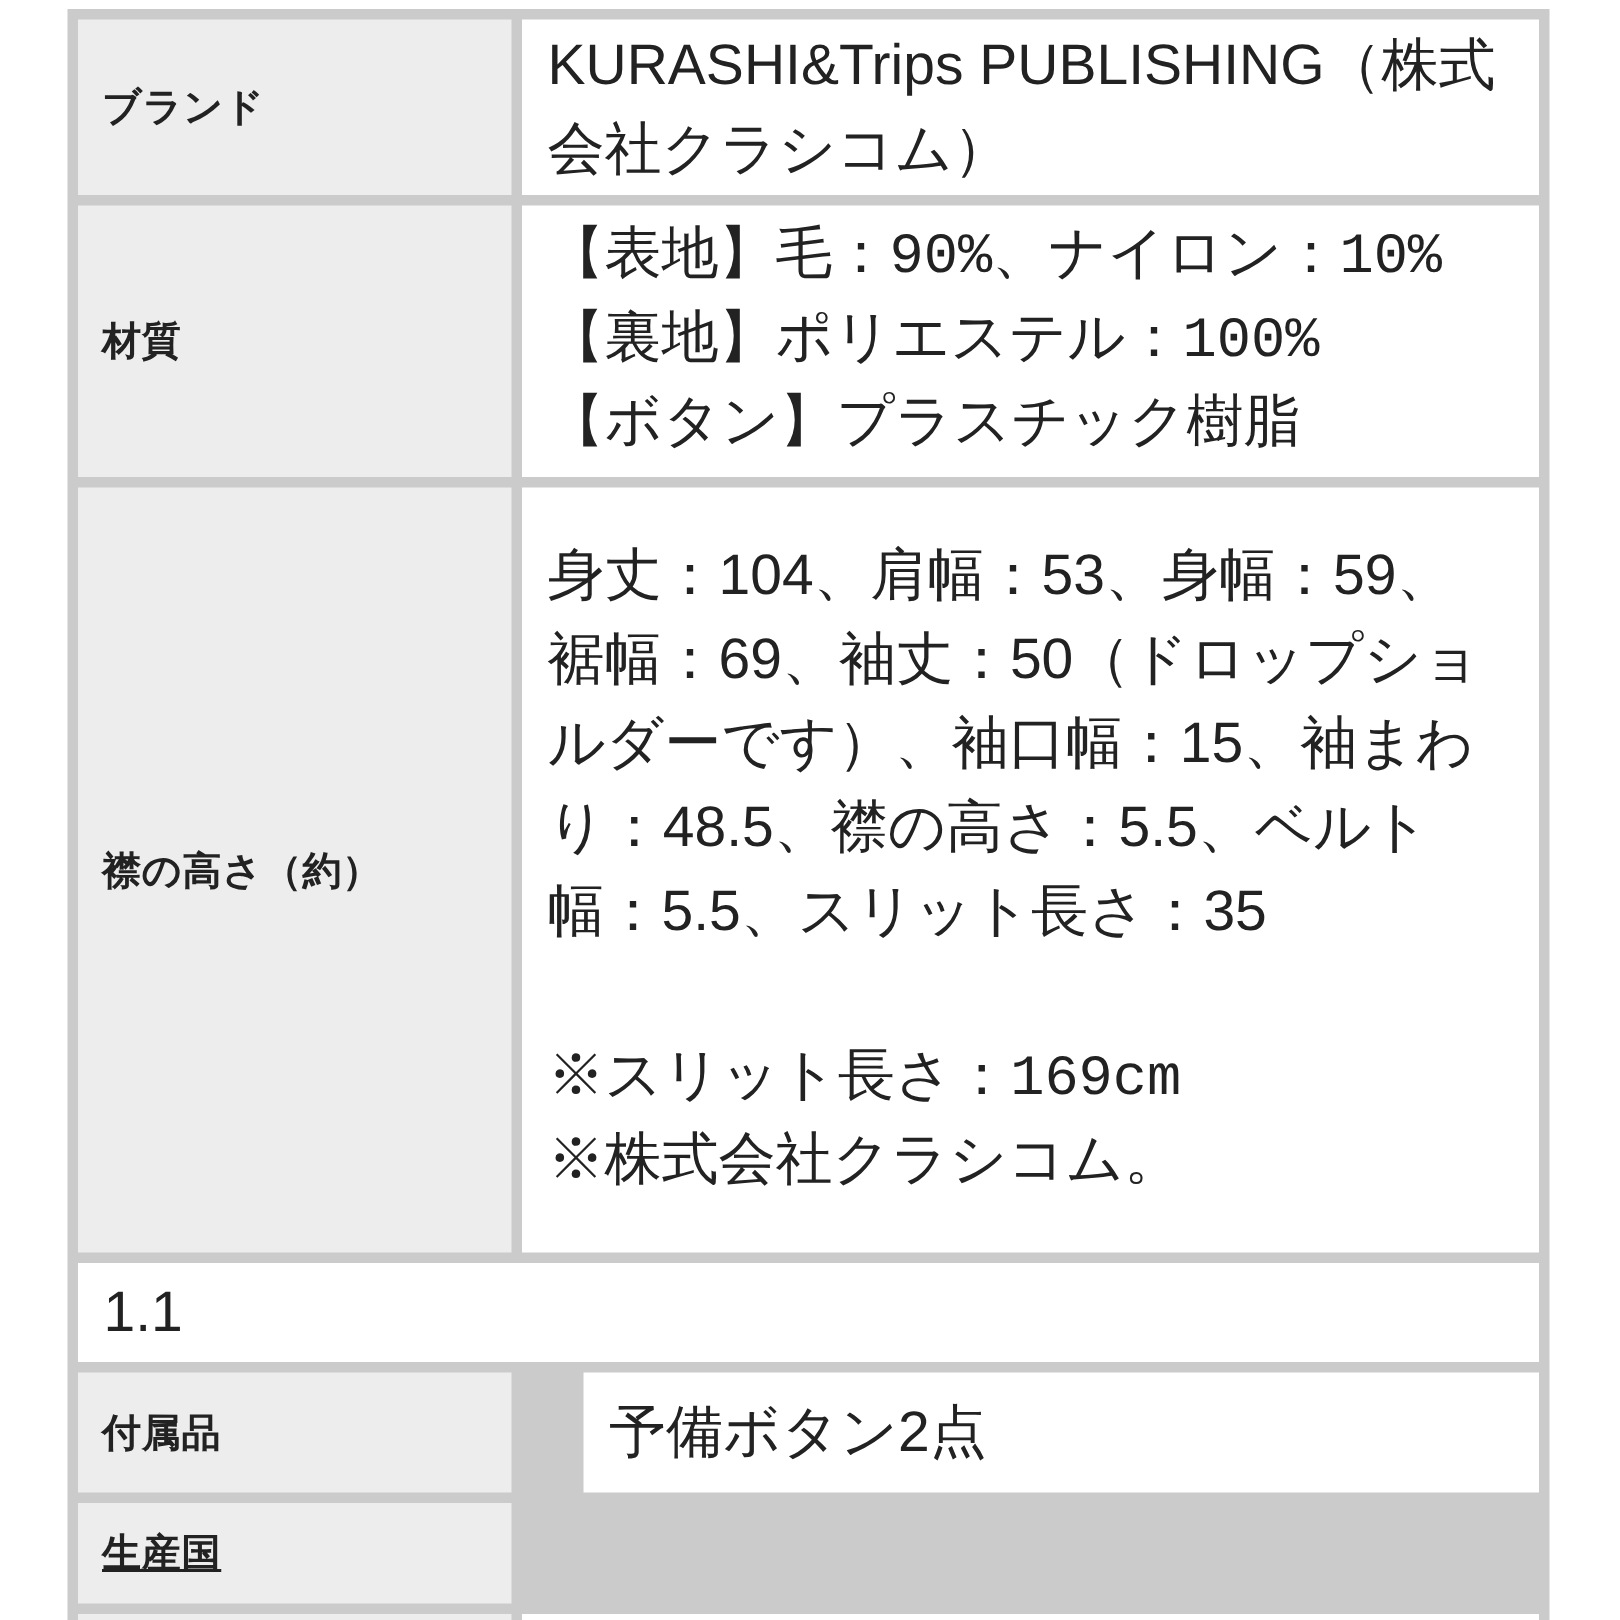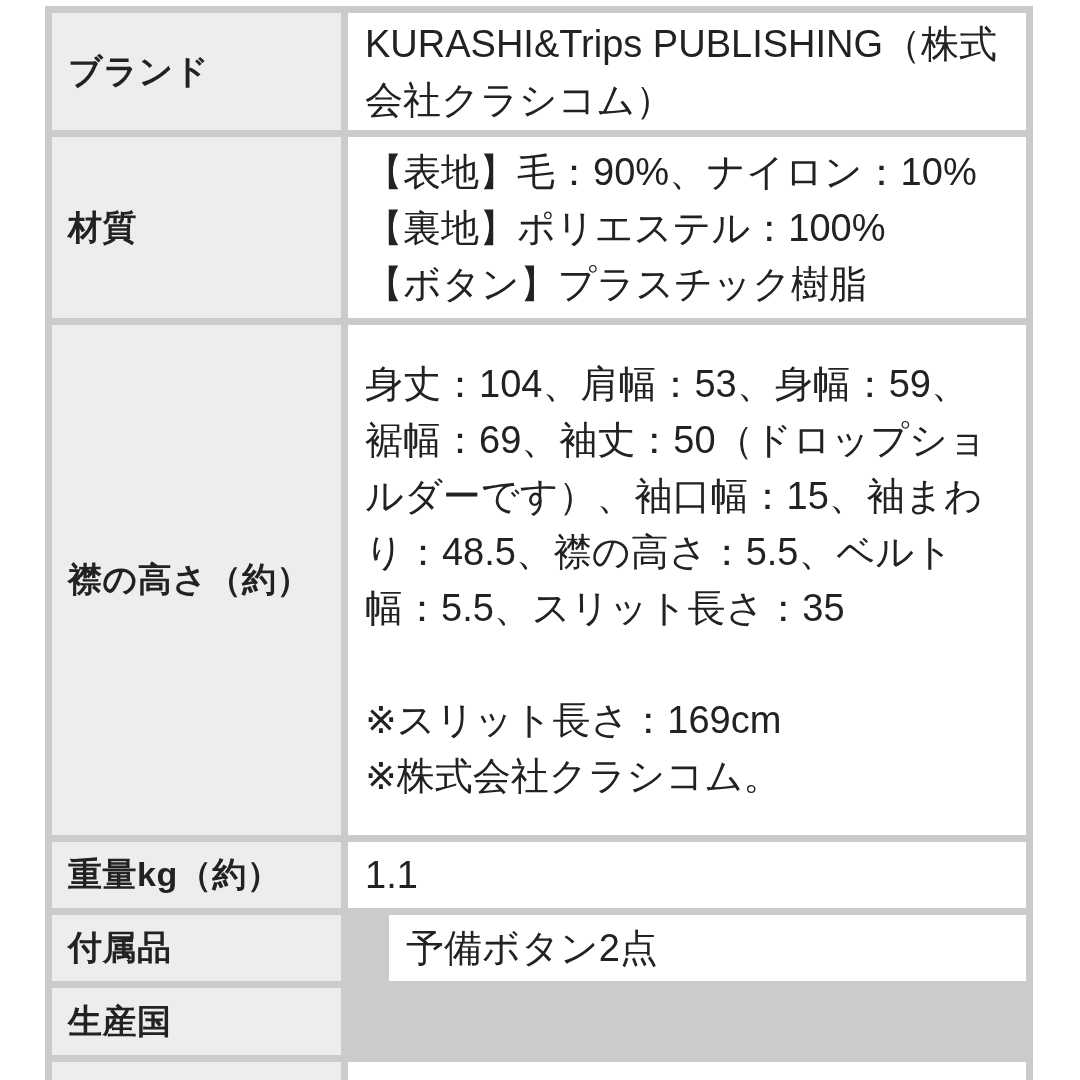--- a/index.html
+++ b/index.html
@@ -37,48 +37,49 @@
     box-sizing: border-box;
   }
   .cell.label {
     width: 289px;
     flex: none;
     background: #ededed;
     display: flex;
     align-items: center;
     padding: 0 10px 0 16px;
     font-weight: bold;
-    font-size: 34px;
+    font-size: 26px;
     letter-spacing: 0.5px;
   }
   .cell.value {
     flex: 1;
     background: #ffffff;
     display: flex;
     flex-direction: column;
     justify-content: center;
     padding: 0 20px 0 17px;
     font-size: 38px;
   }
   .line {
     line-height: 56px;
     min-height: 56px;
+    font-family: Liberation Mono, monospace;
   }
   .para {
     line-height: 56px;
   }
   .notes {
     margin-top: 56px;            
   }
   .r-brand   { height: 117px; }
   .r-material{ height: 181px; }
   .r-size    { height: 510px; }
   .r-weight  { height: 66px; }
-  .r-acc     { height: 66px; gap: 48px; }
-  .r-country { height: 67px; }
+  .r-acc     { height: 80px; gap: 48px; }
+  .r-country { height: 67px; text-decoration: underline; }
   .r-partial { height: 40px; }   
 </style>
 </head>
 <body>
 
 <div class="spec-table">
 
   <div class="row r-brand">
     <div class="cell label">
       <span>ブランド</span>
@@ -106,23 +107,20 @@
     <div class="cell value">
       <div class="para">身丈：104、肩幅：53、身幅：59、裾幅：69、袖丈：50（ドロップショルダーです）、袖口幅：15、袖まわり：48.5、襟の高さ：5.5、ベルト幅：5.5、スリット長さ：35</div>
       <div class="notes">
         <div class="line">※スリット長さ：169cm</div>
         <div class="line">※株式会社クラシコム。</div>
       </div>
     </div>
   </div>
 
   <div class="row r-weight">
-    <div class="cell label">
-      <span>重量kg（約）</span>
-    </div>
     <div class="cell value">
       <div class="para">1.1</div>
     </div>
   </div>
 
   <div class="row r-acc">
     <div class="cell label">
       <span>付属品</span>
     </div>
     <div class="cell value">

